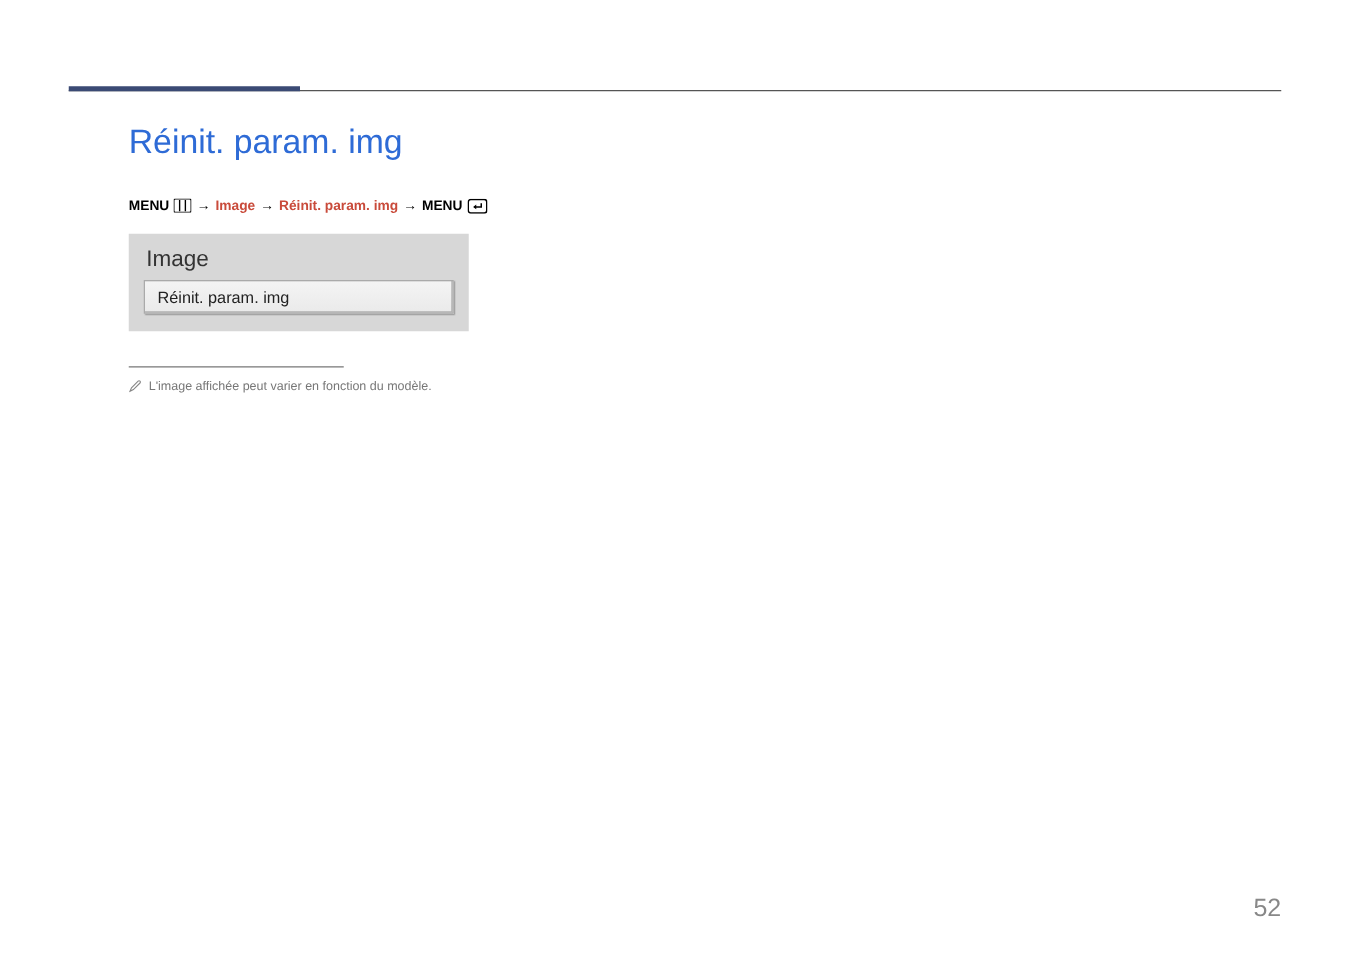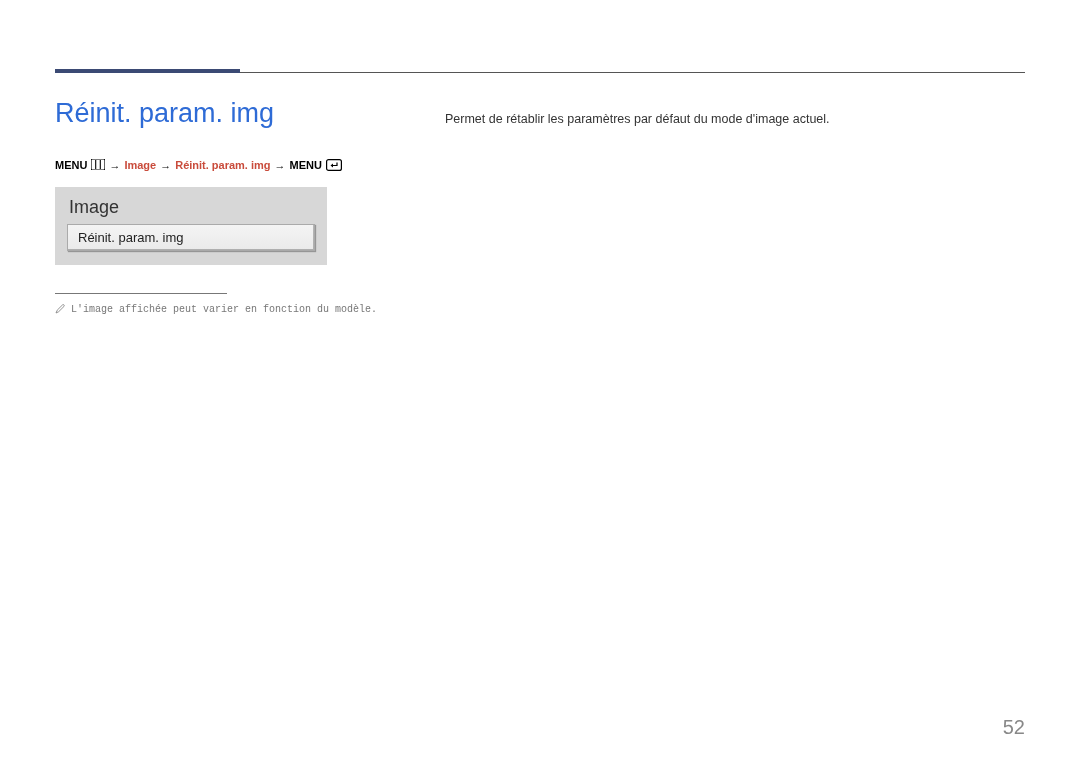--- a/index.html
+++ b/index.html
@@ -27,20 +27,21 @@
     background: #3b4a74;
   }
   .content {
     position: relative;
     display: flex;
     padding-top: 38px;
   }
   .left-col {
     width: 390px;
     padding-right: 30px;
+    margin-left: 48px;
   }
   .right-col {
     flex: 1;
     padding-top: 12px;
   }
   .title {
     font-size: 27px;
     font-weight: 400;
     color: #2e6bd6;
     letter-spacing: 0px;
@@ -92,21 +93,20 @@
     width: 172px;
     border-top: 1px solid #777;
     margin-bottom: 10px;
   }
   .note {
     font-size: 10px;
     color: #777;
     display: flex;
     align-items: flex-start;
     gap: 6px;
-    font-family: Liberation Mono, monospace;
   }
   .note .pen-icon { flex-shrink: 0; }
   .note .pen-icon svg { width: 10px; height: 10px; }
   .description {
     font-size: 12.5px;
     color: #333;
     line-height: 1.5;
   }
   .page-number {
     position: absolute;
@@ -163,19 +163,16 @@
         <span class="pen-icon">
           <svg viewBox="0 0 10 10">
             <path d="M1 9 L2.2 6.2 L7.5 0.9 C7.9 0.5 8.6 0.5 9 0.9 C9.4 1.3 9.4 2 9 2.4 L3.7 7.7 L1 9 Z" fill="none" stroke="#888" stroke-width="0.9"></path>
           </svg>
         </span>
         <span>L'image affichée peut varier en fonction du modèle.</span>
       </div>
 
     </div>
 
-    <div class="right-col">
-      <p class="description">Permet de rétablir les paramètres par défaut du mode d'image actuel.</p>
-    </div>
   </div>
 
   <div class="page-number">52</div>
 </div>
 
 </body></html>

